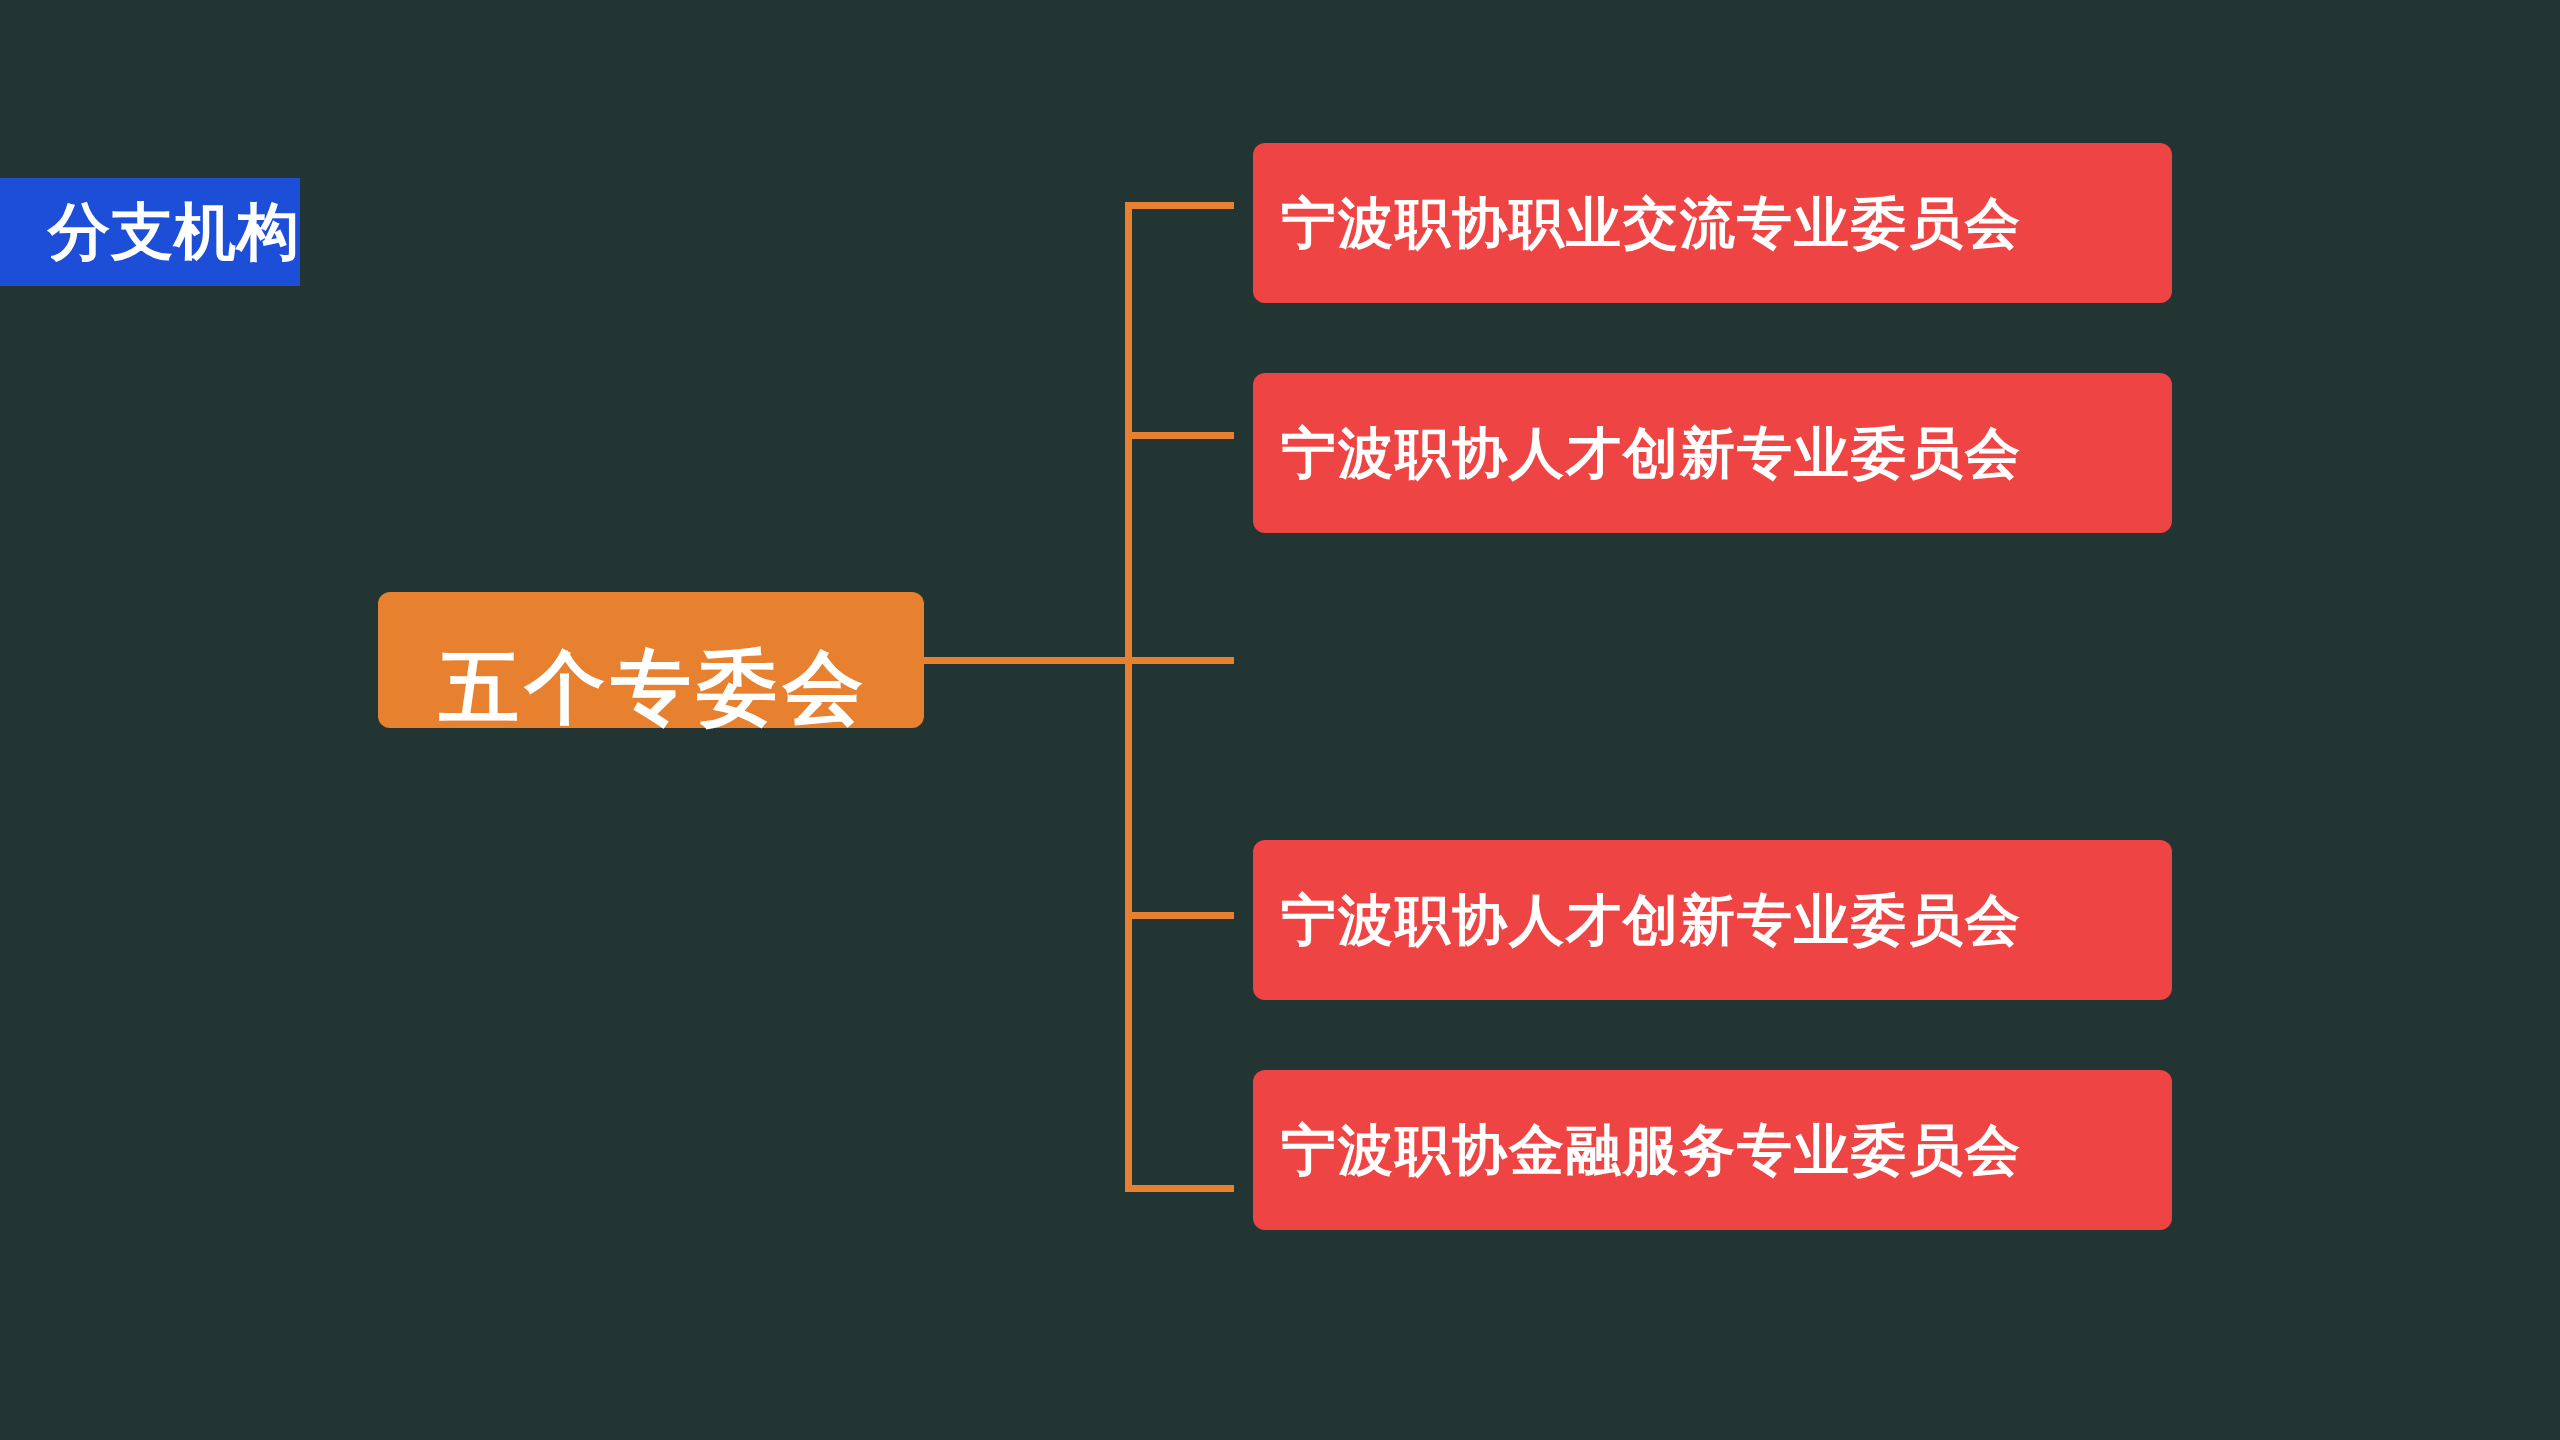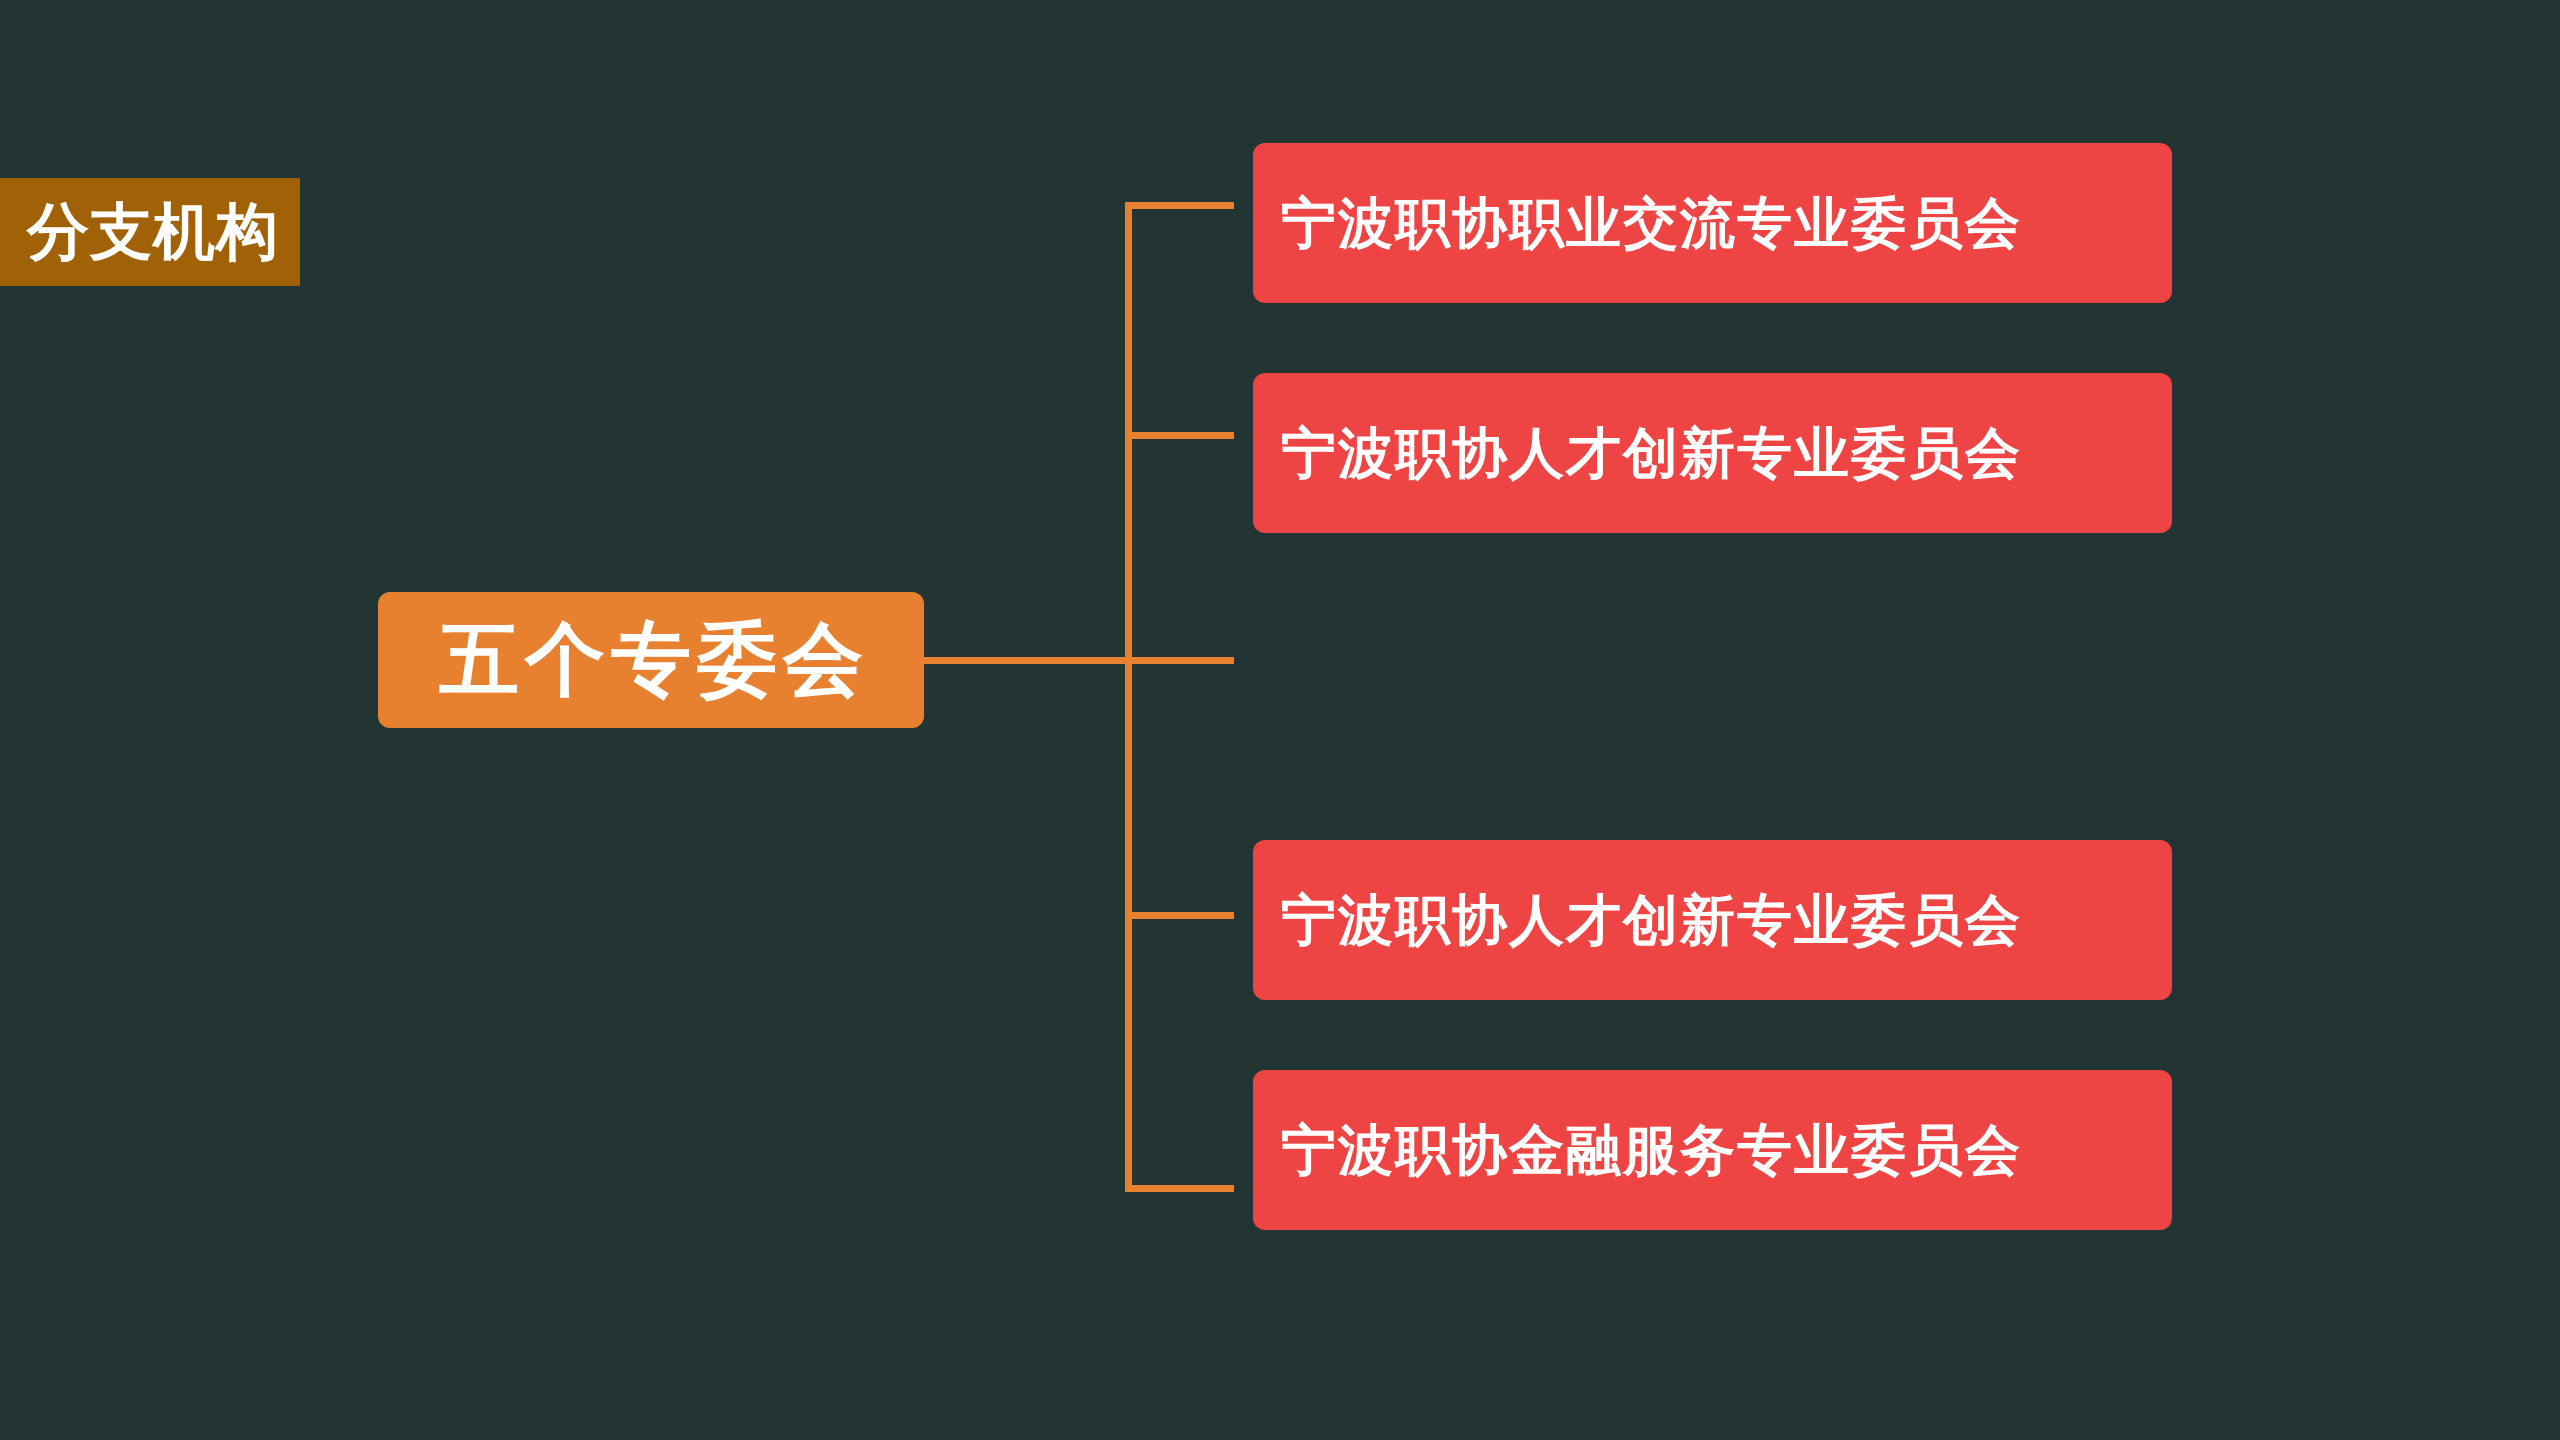--- a/index.html
+++ b/index.html
@@ -21,24 +21,24 @@
     background: #233533;
   }
 
   
   #section-badge {
     position: absolute;
     left: 0px;
     top: 178px;
     width: 300px;
     height: 108px;
-    background: #a16207;
+    background: #1d4ed8;
     display: flex;
     align-items: center;
-    justify-content: center;
+    justify-content: flex-end;
     box-sizing: border-box;
     padding-left: 6px;
   }
   #section-badge .badge-text {
     color: #FFFFFF;
     font-size: 62px;
     font-weight: bold;
     letter-spacing: 1px;
     line-height: 1;
     white-space: nowrap;
@@ -47,21 +47,21 @@
   
   #root-node {
     position: absolute;
     left: 378px;
     top: 592px;
     width: 546px;
     height: 136px;
     background: #E8812F;
     border-radius: 12px;
     display: flex;
-    align-items: center;
+    align-items: flex-end;
     justify-content: center;
   }
   #root-node .node-text {
     color: #FFFFFF;
     font-size: 80px;
     font-weight: bold;
     letter-spacing: 6px;
     line-height: 1;
     white-space: nowrap;
     padding-left: 6px;

